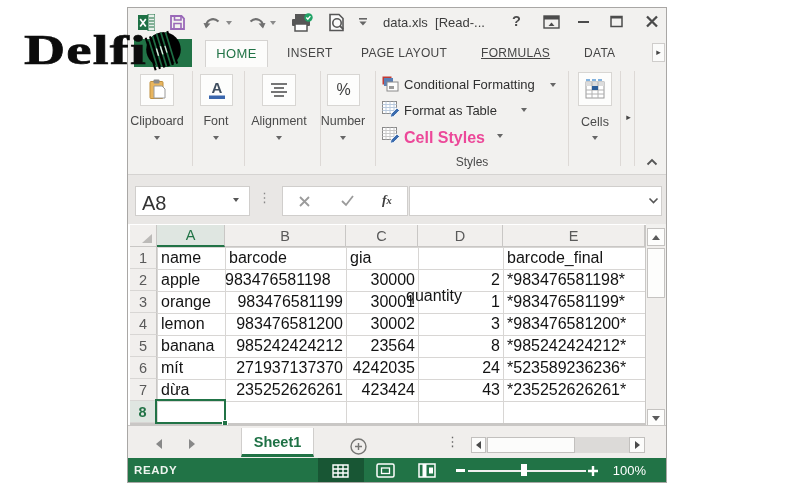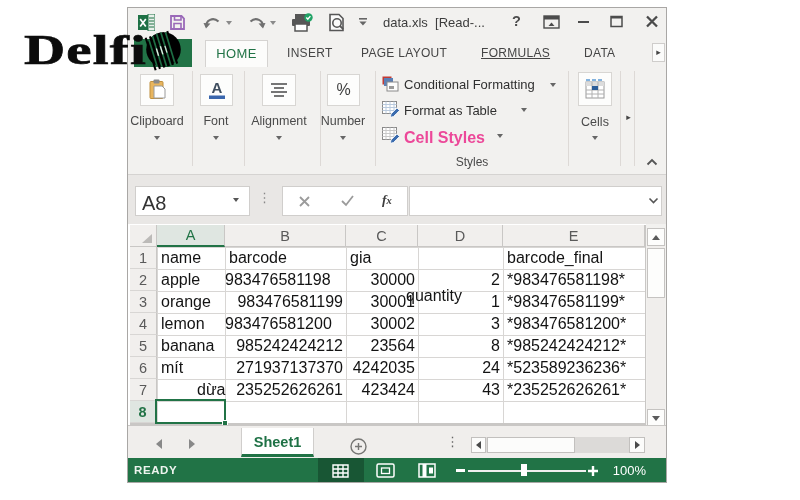--- a/index.html
+++ b/index.html
@@ -239,25 +239,25 @@
 <div class="ab cell" style="left:229px; top:247px;">barcode</div>
 <div class="ab cell" style="left:350px; top:247px;">gia</div>
 <div class="ab cell" style="left:406px; top:247px;margin-top:38px;">quantity</div>
 <div class="ab cell" style="left:507px; top:247px;">barcode_final</div>
 
 <div class="ab cell" style="left:161px; top:269px;">apple</div>
 <div class="ab cell" style="left:161px; top:291px;">orange</div>
 <div class="ab cell" style="left:161px; top:313px;">lemon</div>
 <div class="ab cell" style="left:161px; top:335px;">banana</div>
 <div class="ab cell" style="left:161px; top:357px;">mít</div>
-<div class="ab cell" style="left:161px; top:379px;margin-left:36px;">dừa</div>
+<div class="ab cell" style="left:161px; top:379px;">dừa</div>
 
 <div class="ab cell" style="left:225px; top:269px; width:118px; text-align:left;">983476581198</div>
 <div class="ab cell" style="left:225px; top:291px; width:118px; text-align:right;">983476581199</div>
-<div class="ab cell" style="left:225px; top:313px; width:118px; ">983476581200</div>
+<div class="ab cell" style="left:225px; top:313px; width:118px; text-align:right;">983476581200</div>
 <div class="ab cell" style="left:225px; top:335px; width:118px; text-align:right;">985242424212</div>
 <div class="ab cell" style="left:225px; top:357px; width:118px; text-align:right;">271937137370</div>
 <div class="ab cell" style="left:225px; top:379px; width:118px; text-align:right;">235252626261</div>
 
 <div class="ab cell" style="left:346px; top:269px; width:69px; text-align:right;">30000</div>
 <div class="ab cell" style="left:346px; top:291px; width:69px; text-align:right;">30001</div>
 <div class="ab cell" style="left:346px; top:313px; width:69px; text-align:right;">30002</div>
 <div class="ab cell" style="left:346px; top:335px; width:69px; text-align:right;">23564</div>
 <div class="ab cell" style="left:346px; top:357px; width:69px; text-align:right;">4242035</div>
 <div class="ab cell" style="left:346px; top:379px; width:69px; text-align:right;">423424</div>

